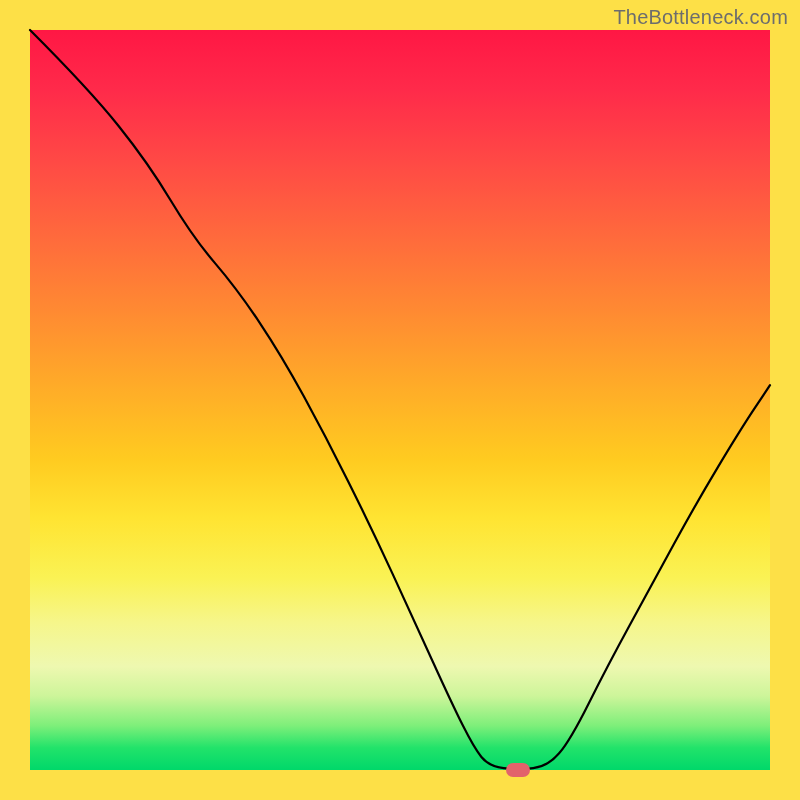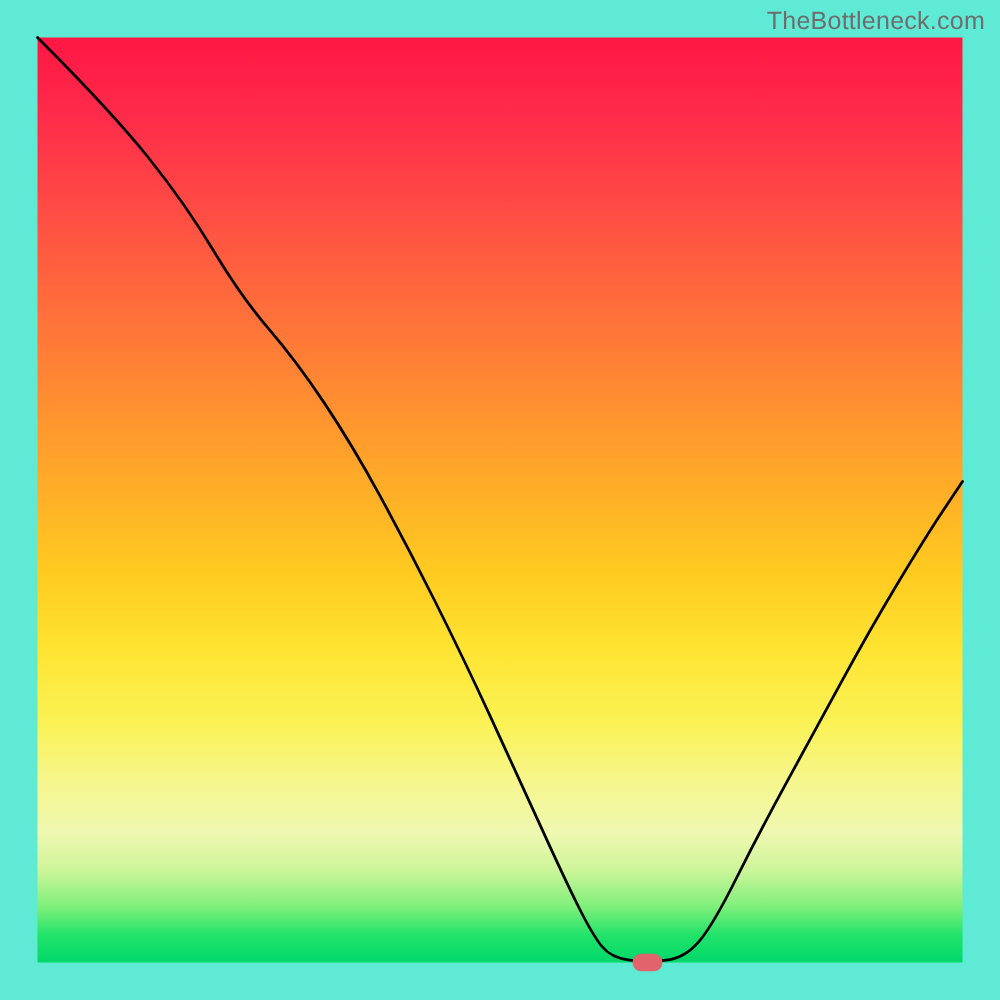--- a/index.html
+++ b/index.html
@@ -8,21 +8,21 @@
     width: 800px;
     height: 800px;
     overflow: hidden;
     background: #000;
     font-family: Arial, Helvetica, sans-serif;
   }
   .frame {
     position: relative;
     width: 800px;
     height: 800px;
-    background: #5eead4;
+    background: #fde047;
   }
   .plot-area {
     position: absolute;
     left: 30px;
     top: 30px;
     width: 740px;
     height: 740px;
     
     background: linear-gradient(
       to bottom,

